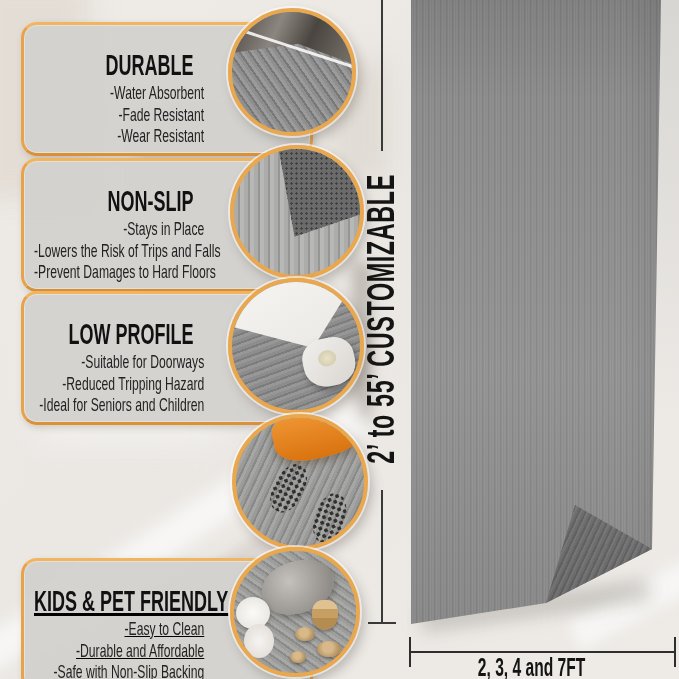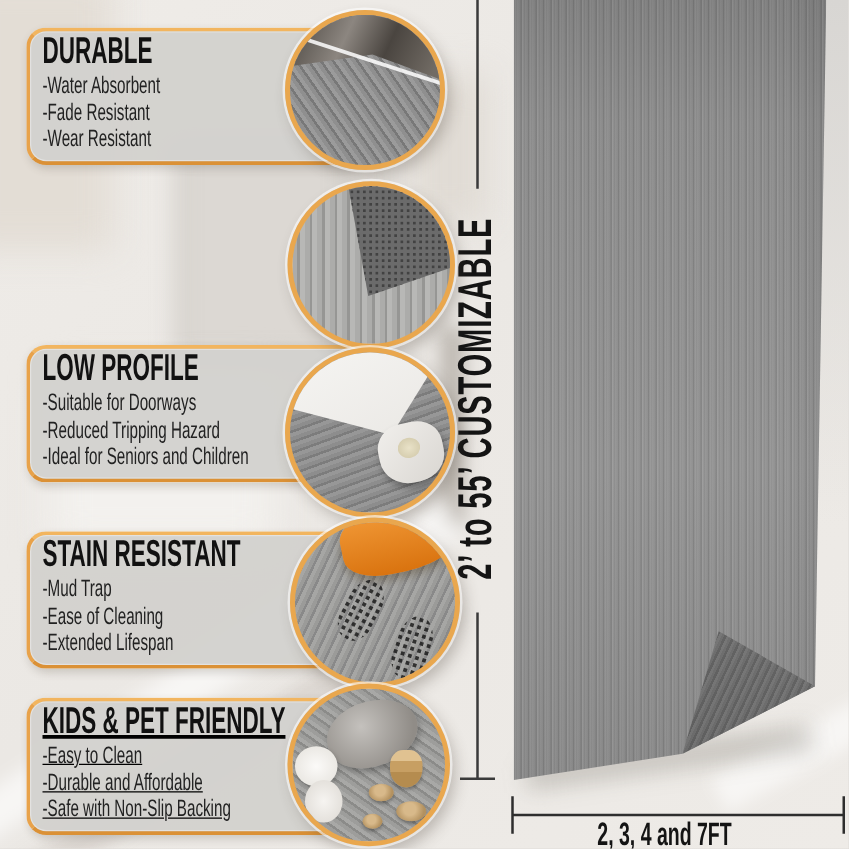--- a/index.html
+++ b/index.html
@@ -53,27 +53,28 @@
   .avail{position:absolute;left:407px;width:250px;text-align:center;color:#141414;font-weight:bold;white-space:nowrap;}
   .avail .inner{display:inline-block;transform:scaleX(.60);transform-origin:center;}
   .avail.line1{top:626px;font-size:24px;}
   .avail.line2{top:652px;font-size:26px;}
   
   .card{
     position:absolute;left:21px;width:292px;box-sizing:border-box;
     border:3px solid #E8A24A;border-top-color:#F2B55F;border-bottom-color:#DB9136;
     border-radius:16px;background:rgba(210,209,206,.96);
     box-shadow:2px 3px 7px rgba(80,70,55,.20), inset 0 0 0 1px rgba(255,255,255,.35);
-    padding:0 10px 6px 10px;
+    padding:24px 10px 6px 10px;
+    text-align:right;
   }
   .card .title{font-weight:bold;font-size:30px;line-height:1.0;color:#111;
     transform:scaleX(.60);transform-origin:left center;white-space:nowrap;margin:1px 0 2px 0;}
   .card .bullet{font-size:19px;line-height:1.14;color:#222;
     transform:scaleX(.64);transform-origin:left center;white-space:nowrap;}
-  .c1{top:22px;} .c2{top:158px;} .c3{top:276px;} .c4{top:425px;} .c5{top:558px;text-decoration:underline;}
+  .c1{top:22px;} .c2{top:158px;} .c3{top:291px;} .c4{top:425px;} .c5{top:558px;text-decoration:underline;}
   
   .photo{position:absolute;border-radius:50%;border:4px solid #E9A74E;overflow:hidden;
     box-shadow:0 0 0 2px rgba(255,255,255,.6), 4px 6px 12px rgba(70,60,50,.30);}
   .p1{left:228px;top:8px;width:120px;height:120px;
       background:repeating-linear-gradient(55deg,#8f8f8f 0 3px,#787878 3px 5px,#9b9b9b 5px 8px);}
   .p1 .metal{position:absolute;left:0;top:0;width:100%;height:55%;
       background:linear-gradient(115deg,#5c5751 10%,#8c8680 35%,#4a4540 60%,#716b64 90%);
       clip-path:polygon(0 0,100% 0,100% 78%,55% 48%,0 62%);}
   .p1 .glint{position:absolute;left:-8%;top:28%;width:120%;height:3px;background:rgba(255,255,255,.85);transform:rotate(18deg);}
   .p2{left:230px;top:145px;width:126px;height:126px;
@@ -149,31 +150,31 @@
   <div class="avail line2">
     <span class="inner">2, 3, 4 and 7FT</span>
   </div>
 
   <div class="card c1">
     <div class="title">DURABLE</div>
     <div class="bullet">-Water Absorbent</div>
     <div class="bullet">-Fade Resistant</div>
     <div class="bullet">-Wear Resistant</div>
   </div>
+  <div class="card c2">
+    <div class="title">NON-SLIP</div>
+    <div class="bullet">-Stays in Place</div>
+    <div class="bullet">-Lowers the Risk of Trips and Falls</div>
+    <div class="bullet">-Prevent Damages to Hard Floors</div>
+  </div>
   <div class="card c3">
     <div class="title">LOW PROFILE</div>
     <div class="bullet">-Suitable for Doorways</div>
     <div class="bullet">-Reduced Tripping Hazard</div>
     <div class="bullet">-Ideal for Seniors and Children</div>
-  </div>
-  <div class="card c4">
-    <div class="title">STAIN RESISTANT</div>
-    <div class="bullet">-Mud Trap</div>
-    <div class="bullet">-Ease of Cleaning</div>
-    <div class="bullet">-Extended Lifespan</div>
   </div>
   <div class="card c5">
     <div class="title">KIDS &amp; PET FRIENDLY</div>
     <div class="bullet">-Easy to Clean</div>
     <div class="bullet">-Durable and Affordable</div>
     <div class="bullet">-Safe with Non-Slip Backing</div>
   </div>
 
   <div class="photo p1">
     <div class="metal"></div>

